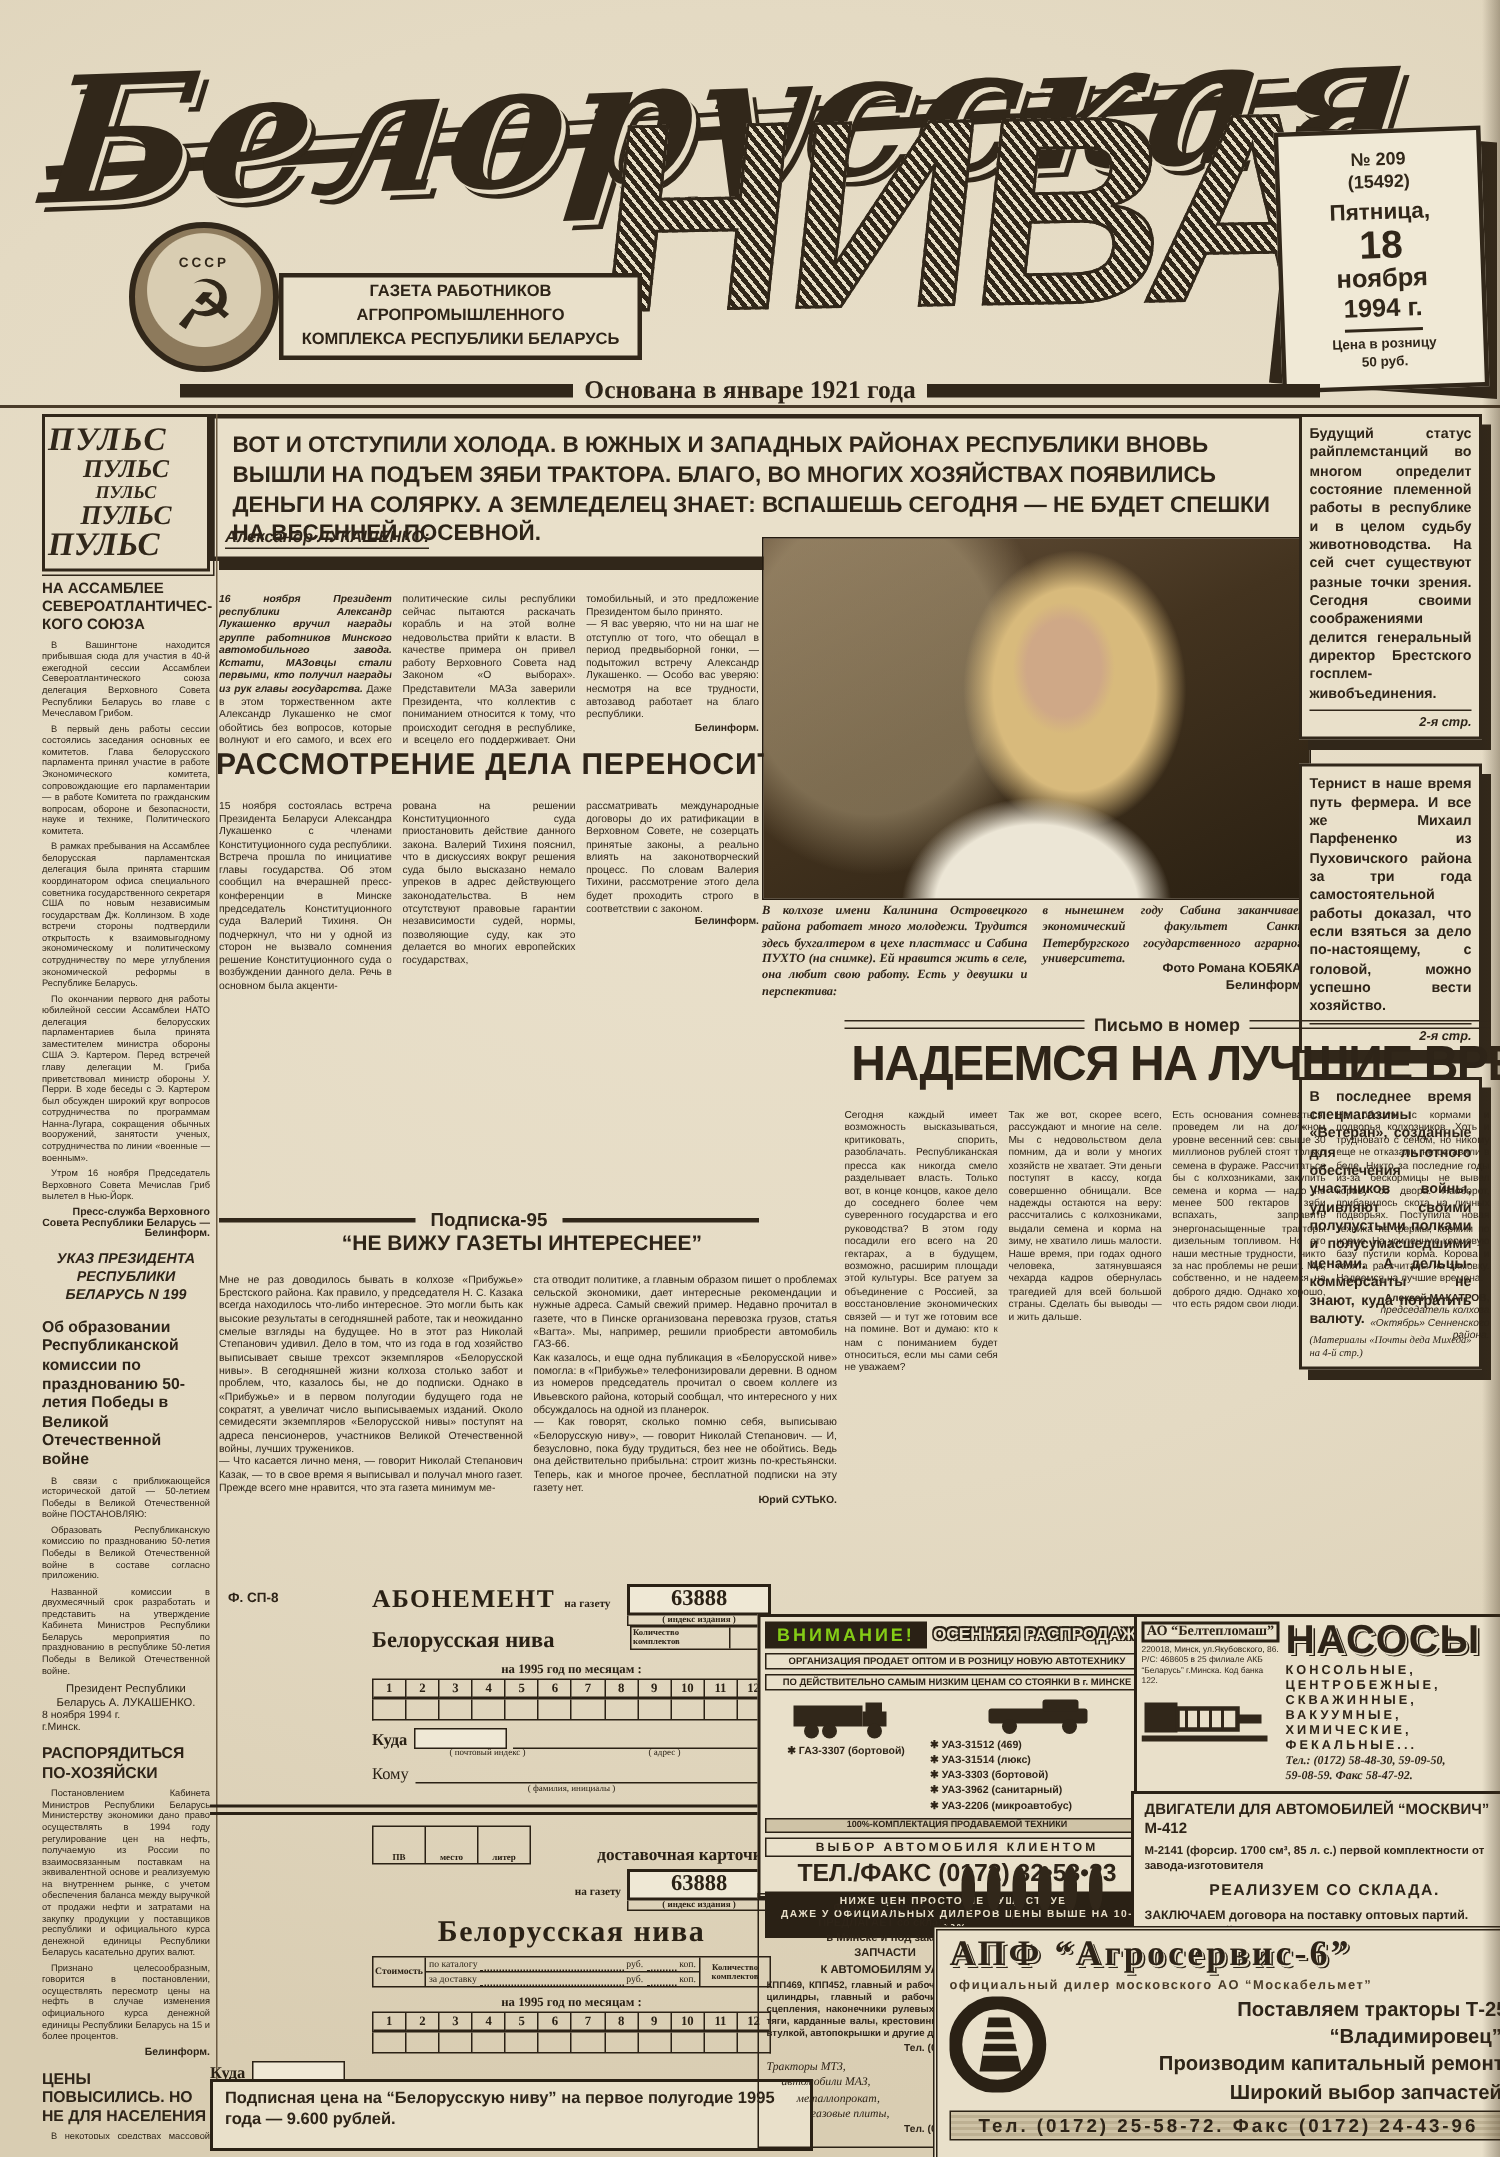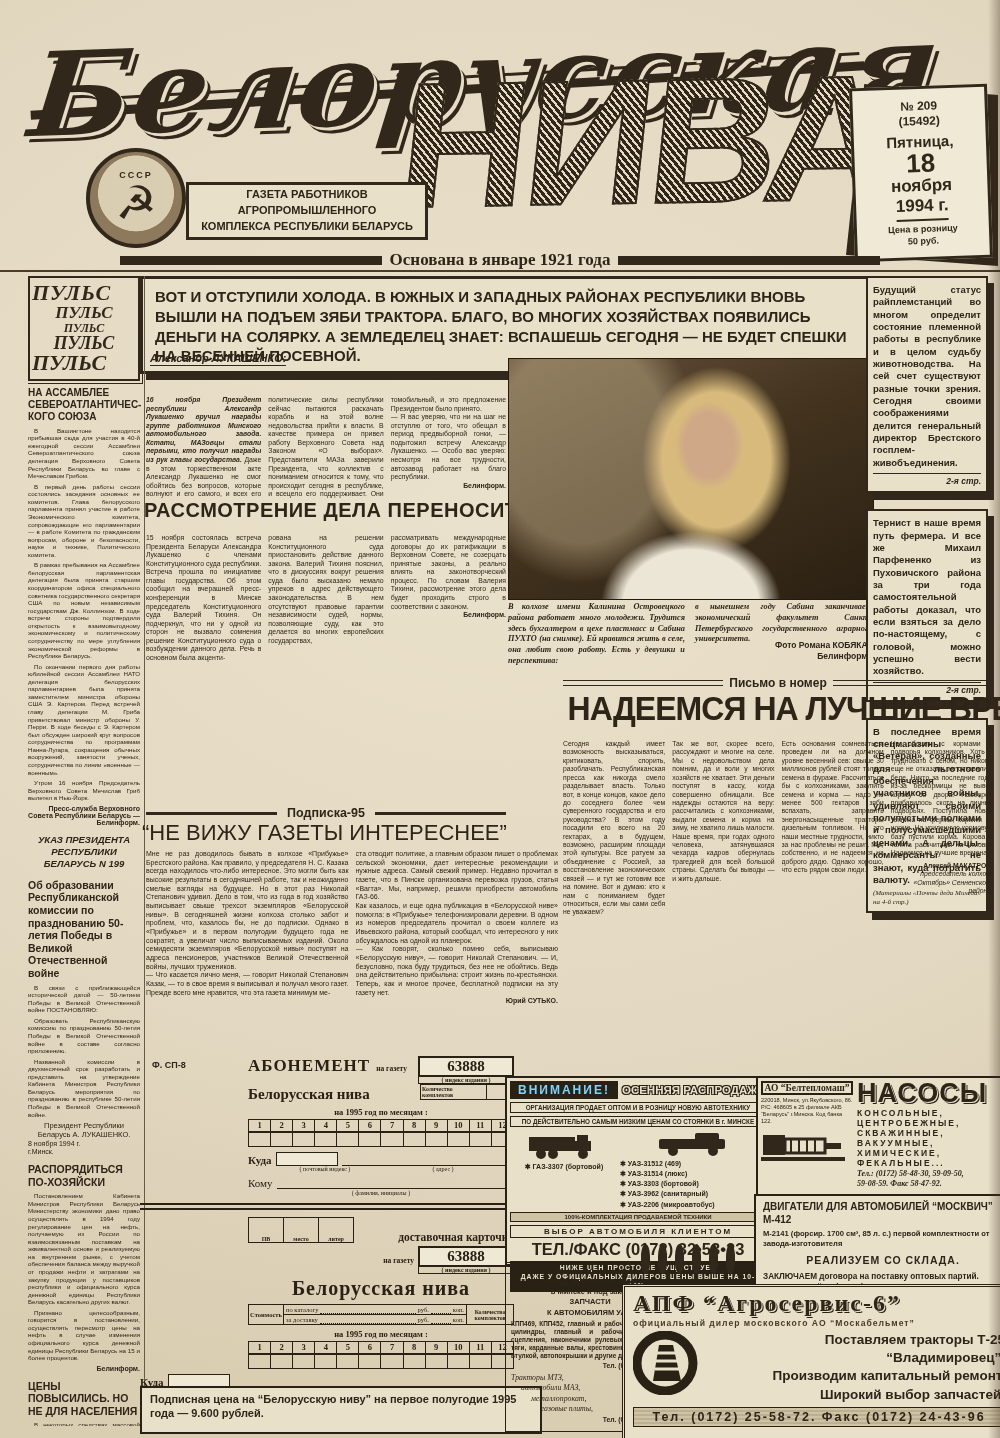--- a/index.html
+++ b/index.html
@@ -108,21 +108,21 @@
     white-space:nowrap;transform:scaleX(.97);transform-origin:center;letter-spacing:-1px;}
   .letter-cols{left:563px;top:740px;width:430px;height:324px;}
   .letter-cols .col{font-size:6.8px;}
   .letter-sig1{font-weight:bold;text-align:right;margin-top:4px;}
   .letter-sig2{font-style:italic;text-align:right;}
 
   
   .pod-kicker{left:146px;top:806px;width:360px;display:flex;align-items:center;gap:10px;}
   .pod-kicker .rule{flex:1;height:3px;background:#31271a;}
   .pod-kicker .txt{font-weight:bold;font-size:12.5px;white-space:nowrap;}
-  .pod-title{left:142px;top:820px;width:412px;text-align:left;font-weight:normal;font-size:22px;white-space:nowrap;}
+  .pod-title{left:142px;top:820px;width:412px;text-align:center;font-weight:bold;font-size:14px;white-space:nowrap;}
   .pod-cols{left:146px;top:850px;width:412px;height:192px;}
   .pod-cols .col{font-size:7px;}
   .pod-sig{font-weight:bold;text-align:right;}
 
   
   .form-code{left:152px;top:1060px;font-size:9px;font-weight:bold;}
   .form-wrap{left:248px;top:1056px;width:266px;font-family:"Liberation Serif",serif;color:#2a2115;}
   .ab-r1{display:flex;justify-content:space-between;align-items:flex-start;}
   .ab-title{font-weight:bold;font-size:17px;letter-spacing:1px;}
   .ab-on{font-size:7.5px;font-weight:bold;display:inline-block;margin-left:2px;}
@@ -166,21 +166,21 @@
   .cost-grid .cr span{padding:1px 2px;}
   .cost-grid .cg3{width:46px;border-left:1px solid #2a2115;display:flex;align-items:center;justify-content:center;
     font-weight:bold;text-align:center;font-size:5.8px;}
   .note-box{left:140px;top:1386px;width:382px;height:36px;border:2px solid #2a2115;background:#e9e0ca;
     font-weight:bold;font-size:11px;line-height:1.3;padding:4px 8px;font-family:"Liberation Sans",sans-serif;}
 
   
   .ad{border:2px solid #2a2115;background:#e9e0ca;}
   .ad-vnim{left:505px;top:1076px;width:256px;height:180px;padding:3px;}
   .v-head{display:flex;gap:4px;align-items:stretch;}
-  .v-t1{background:#2a2115;color:#7dd3fc;font-weight:bold;font-size:12px;padding:2px 8px;letter-spacing:2px;}
+  .v-t1{background:#2a2115;color:#84cc16;font-weight:bold;font-size:12px;padding:2px 8px;letter-spacing:2px;}
   .v-t2{flex:1;font-weight:bold;font-size:11.5px;display:flex;align-items:center;justify-content:center;
     color:#e9e0ca;text-shadow:0 0 1px #2a2115,1px 1px 0 #2a2115,-1px -1px 0 #2a2115,1px -1px 0 #2a2115,-1px 1px 0 #2a2115;}
   .v-box{border:1px solid #2a2115;font-weight:bold;font-size:6.3px;text-align:center;margin-top:3px;padding:1px 2px;}
   .v-mid{display:flex;margin-top:2px;gap:2px;}
   .v-left{width:108px;}
   .v-right{flex:1;}
   .v-item{font-weight:bold;font-size:7px;line-height:1.45;white-space:nowrap;}
   .v-item::before{content:"✱ ";}
   .v-badge{border:1px solid #2a2115;background:#cfc3a6;font-weight:bold;font-size:6px;text-align:center;margin-top:2px;padding:1px;}
   .v-choice{border:1px solid #2a2115;font-weight:bold;font-size:8px;letter-spacing:2px;text-align:center;margin-top:3px;padding:1px;}

